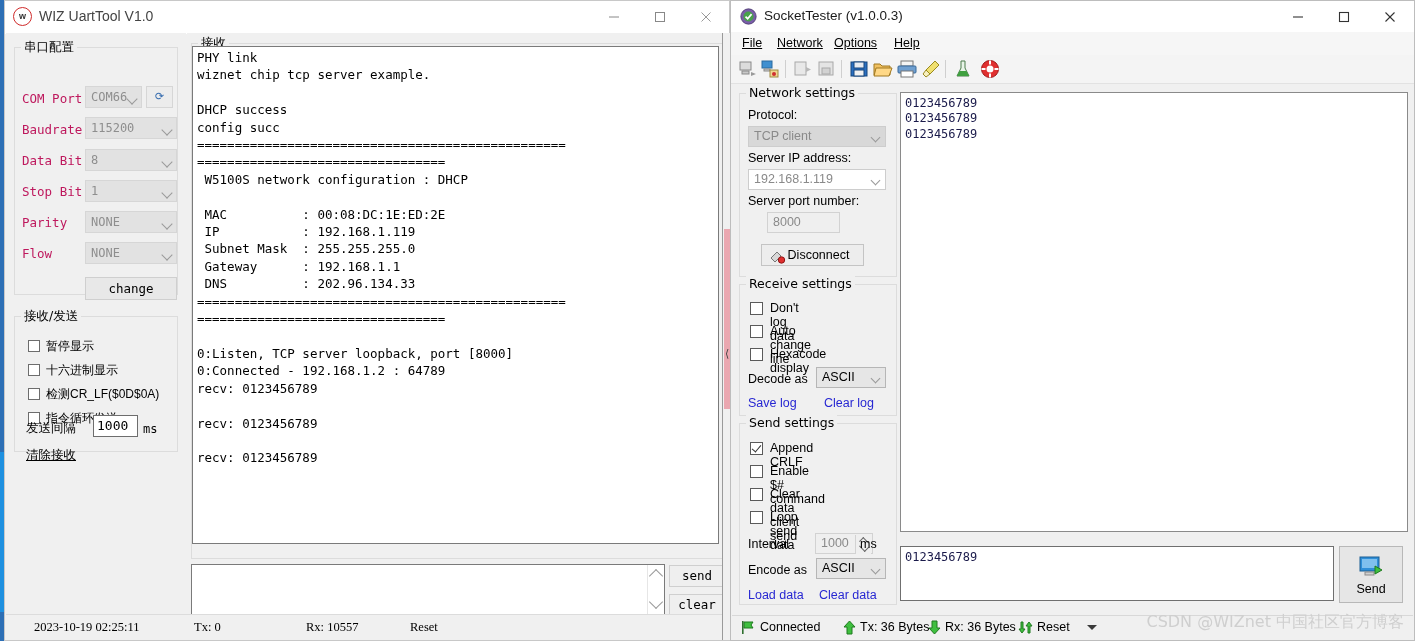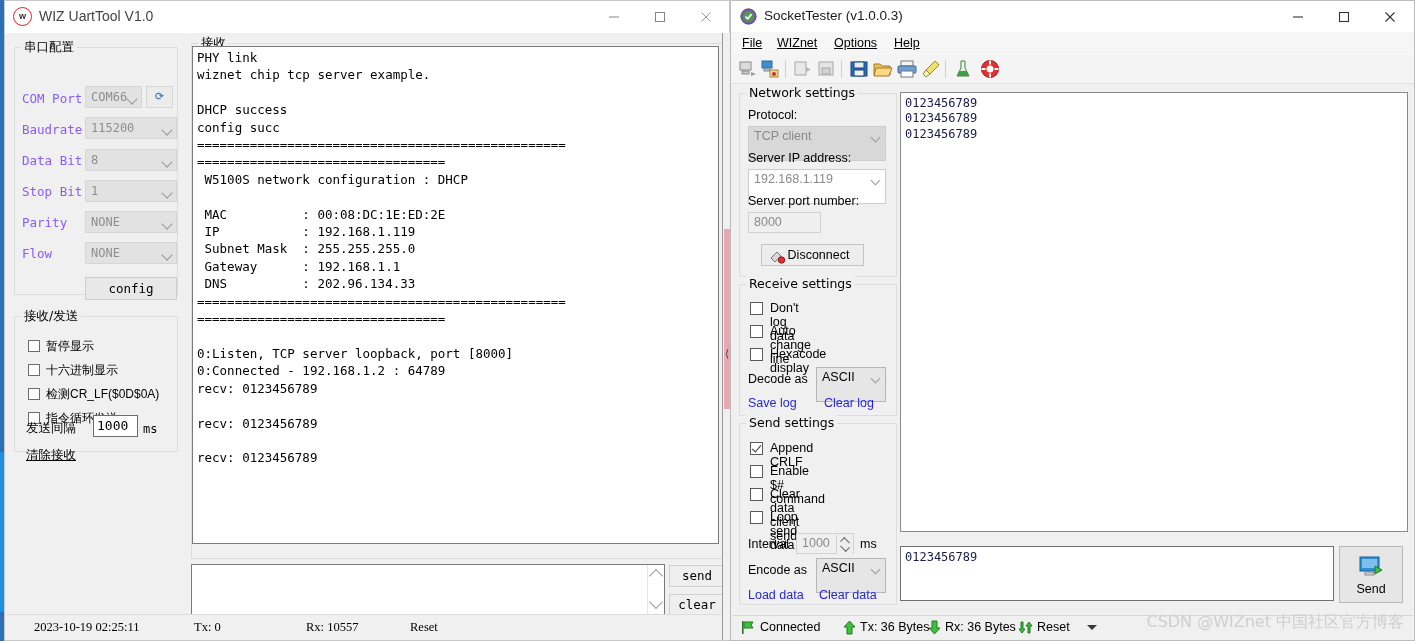--- a/index.html
+++ b/index.html
@@ -37,21 +37,21 @@
   
   .grp{position:absolute;border:1px solid #dcdcdc;background:transparent;box-sizing:border-box;text-decoration:underline;}
   .grp-title{
     position:absolute;top:-9px;left:6px;background:#f0f0f0;padding:0 3px;
     font-size:12.5px;color:#000;font-family:"DejaVu Sans",sans-serif;
   }
   #uart-left-panel{position:absolute;left:1px;top:32px;width:180px;height:520px;background:#f0f0f0;}
   #grp-serial{left:8px;top:14px;width:164px;height:248px;}
   #grp-rxtx{left:8px;top:283px;width:164px;height:136px;}
 
-  .fld-label{position:absolute;font-family:"DejaVu Sans Mono",monospace;font-size:12.5px;color:#8b5cf6;text-align:right;}
+  .fld-label{position:absolute;font-family:"DejaVu Sans Mono",monospace;font-size:12.5px;color:#be185d;text-align:right;}
   .combo{
     position:absolute;height:22px;background:#e2e2e2;border:1px solid #d6d6d6;
     box-sizing:border-box;color:#8e8e8e;font-size:12px;line-height:20px;padding-left:5px;
     font-family:"DejaVu Sans Mono",monospace;
   }
   .combo .arrow{
     position:absolute;right:5px;top:8px;width:7px;height:7px;
     border-left:1.4px solid #9a9a9a;border-bottom:1.4px solid #9a9a9a;
     transform:rotate(-45deg);
   }
@@ -163,32 +163,32 @@
   }
   .tb-ico{position:absolute;top:4px;width:20px;height:20px;}
   .tb-sep{position:absolute;top:5px;width:1px;height:18px;background:#cfcfcf;}
 
   #st-left{position:absolute;left:5px;top:84px;width:163px;bottom:36px;}
   #grp-net{left:3px;top:8px;width:158px;height:184px;}
   #grp-rx{left:3px;top:199px;width:158px;height:132px;}
   #grp-tx{left:3px;top:338px;width:158px;height:182px;}
   .st-lab{position:absolute;font-size:12.5px;color:#000;font-family:"Liberation Sans",sans-serif;}
   .st-combo{
-    position:absolute;height:35px;background:#d8d8d8;border:1px solid #cdcdcd;box-sizing:border-box;
+    position:absolute;height:21px;background:#d8d8d8;border:1px solid #cdcdcd;box-sizing:border-box;
     color:#8a8a8a;font-size:12.5px;line-height:19px;padding-left:5px;
   }
   .st-combo.white{background:#fff;border:1px solid #cdcdcd;}
   .st-combo .arw{
     position:absolute;right:6px;top:7px;width:6px;height:6px;
     border-left:1.4px solid #9a9a9a;border-bottom:1.4px solid #9a9a9a;transform:rotate(-45deg);
   }
   .st-combo.enabled{background:#e6e6e6;border:1px solid #b6b6b6;color:#000;}
   .st-input{
     position:absolute;height:21px;background:#efefef;border:1px solid #d2d2d2;box-sizing:border-box;
-    color:#8a8a8a;font-size:12.5px;line-height:19px;padding-left:5px;
+    color:#8a8a8a;font-size:12.5px;line-height:19px;padding-left:5px;margin-left:19px;
   }
   #btn-disconnect{
     position:absolute;left:25px;top:159px;width:103px;height:22px;background:#ededed;
     border:1px solid #c4c4c4;box-sizing:border-box;font-size:12.5px;text-align:center;line-height:20px;
     padding-left:12px;
   }
   .st-cb{position:absolute;width:13px;height:13px;background:#fff;border:1px solid #5a5a5a;box-sizing:border-box;}
   .st-cb.checked:after{
     content:"";position:absolute;left:3px;top:0px;width:4px;height:8px;
     border-right:1.7px solid #333;border-bottom:1.7px solid #333;transform:rotate(40deg);
@@ -308,21 +308,21 @@
         <span>NONE</span>
         <span class="arrow"></span>
       </div>
 
       <div class="fld-label" style="left:16px;top:213px;">Flow</div>
       <div class="combo" style="left:79px;top:209px;width:92px;">
         <span>NONE</span>
         <span class="arrow"></span>
       </div>
 
-      <div id="btn-close-port">config</div>
+      <div id="btn-close-port">change</div>
 
       <div class="grp" id="grp-rxtx">
         <div class="grp-title">接收/发送</div>
       </div>
 
       <div class="cbrow" style="left:22px;top:305px;">
         <span class="cbox"></span>
         <span class="cblabel">暂停显示</span>
       </div>
       <div class="cbrow" style="left:22px;top:329px;">
@@ -422,21 +422,21 @@
       <div class="wbtn" id="st-close">
         <svg width="12" height="12" viewBox="0 0 12 12">
             <line x1="1.5" y1="1.5" x2="10.5" y2="10.5" stroke="#333" stroke-width="1.1"></line>
             <line x1="10.5" y1="1.5" x2="1.5" y2="10.5" stroke="#333" stroke-width="1.1"></line>
           </svg>
       </div>
     </div>
 
     <div id="st-menubar">
       <div class="menu-item" id="mi-file"><u>File</u></div>
-      <div class="menu-item" id="mi-actions"><u>WIZnet</u></div>
+      <div class="menu-item" id="mi-actions"><u>Network</u></div>
       <div class="menu-item" id="mi-options"><u>Options</u></div>
       <div class="menu-item" id="mi-help"><u>Help</u></div>
     </div>
 
     <div id="st-toolbar">
       <svg class="tb-ico" style="left:7px;" viewBox="0 0 20 20">
         <rect x="2" y="3" width="11" height="8" fill="#dcdcdc" stroke="#8a8a8a"></rect>
           <rect x="4" y="12" width="7" height="3" fill="#c8c8c8" stroke="#8a8a8a"></rect>
         <path d="M13 13 L18 15 L13 17 Z" fill="#9a9a9a"></path>
       </svg>

